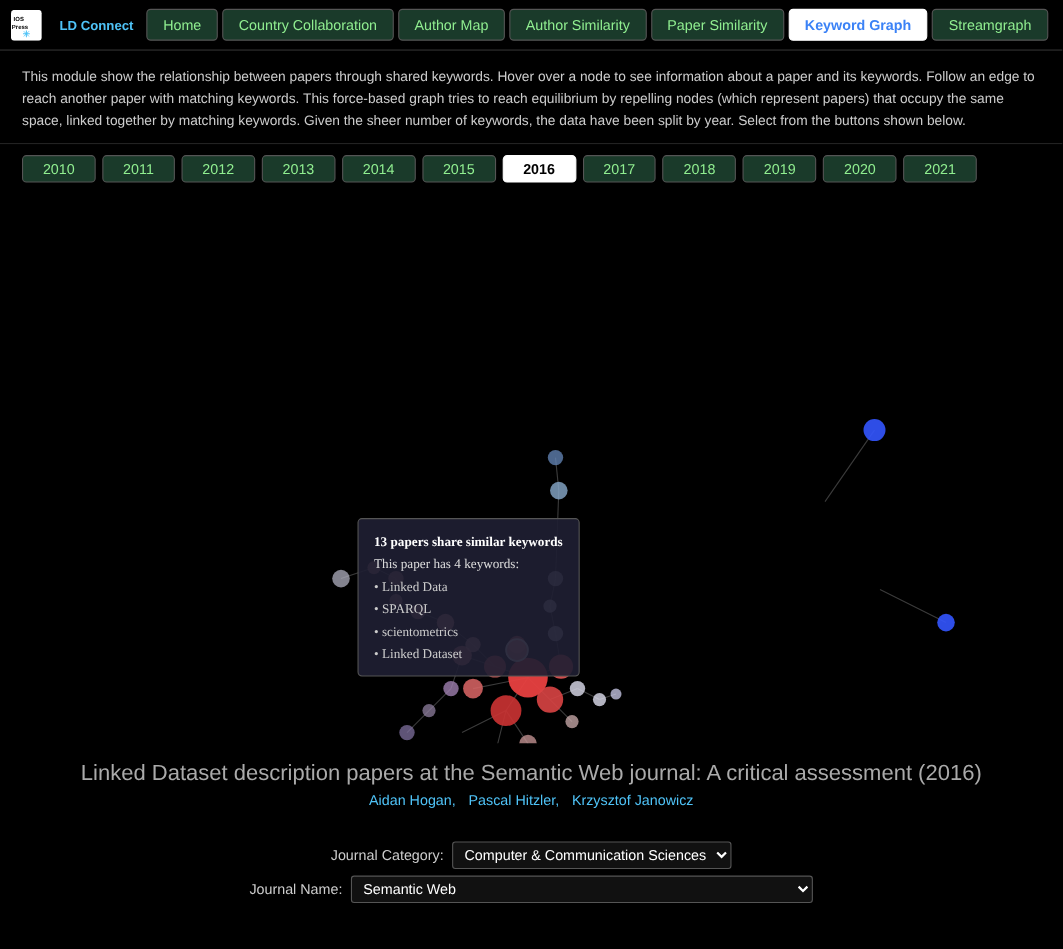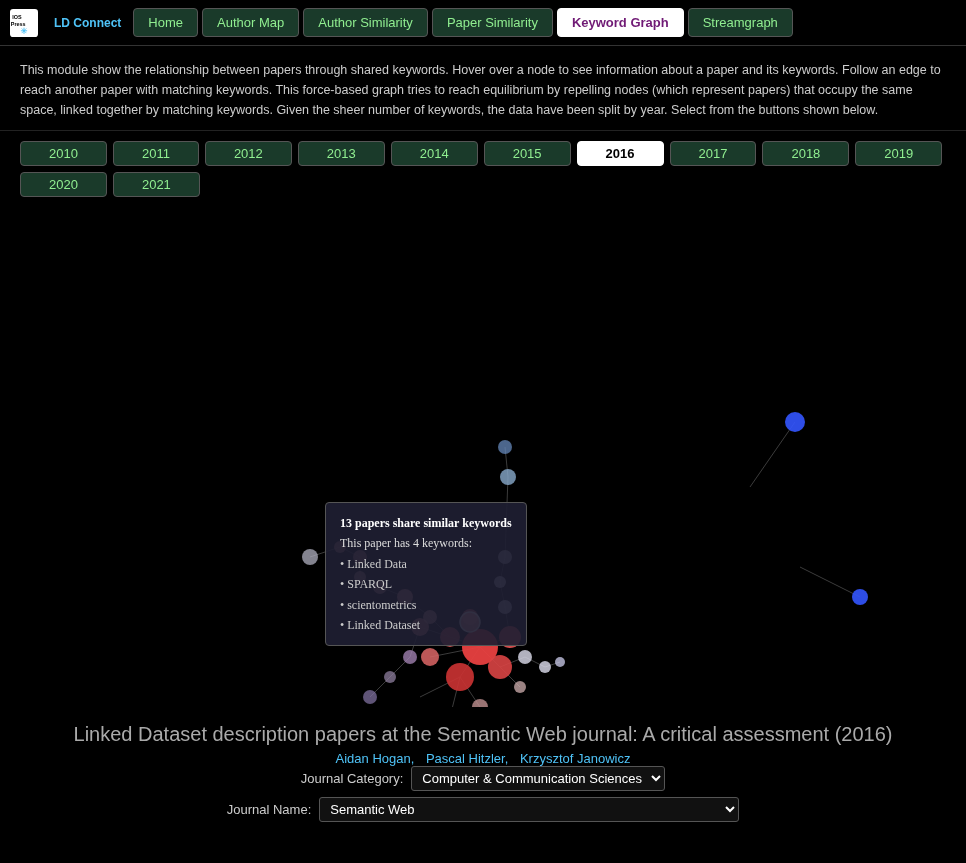--- a/index.html
+++ b/index.html
@@ -46,21 +46,21 @@
       border: 1px solid #555;
       border-radius: 4px;
       background: #1a3a2a;
       color: #90ee90;
       cursor: pointer;
       font-size: 13px;
       white-space: nowrap;
     }
     .nav-btn.active {
       background: #fff;
-      color: #701a75;
+      color: #3b82f6;
       border-color: #fff;
       font-weight: bold;
     }
 
     
     .info-box {
       padding: 14px 20px 10px 20px;
       font-size: 12.5px;
       line-height: 1.6;
       color: #ccc;
@@ -68,21 +68,21 @@
     }
 
     
     .year-bar {
       display: flex;
       gap: 6px;
       padding: 10px 20px;
       flex-wrap: wrap;
     }
     .year-btn {
-      padding: 4px 28px;
+      padding: 4px 18px;
       border: 1px solid #555;
       border-radius: 4px;
       background: #1a3a2a;
       color: #90ee90;
       cursor: pointer;
       font-size: 13px;
     }
     .year-btn.active {
       background: #fff;
       color: #000;
@@ -123,21 +123,21 @@
       text-align: center;
     }
     .paper-title {
       font-size: 20px;
       color: #aaa;
       margin-bottom: 5px;
     }
     .paper-authors {
       color: #4fc3f7;
       font-size: 13px;
-      margin-bottom: 0;
+      margin-bottom: 30px;
     }
     .paper-authors span { margin: 0 4px; }
     .form-row {
       display: flex;
       align-items: center;
       justify-content: center;
       gap: 8px;
       margin-bottom: 6px;
     }
     .form-label {
@@ -178,20 +178,21 @@
         <line x1="-4" y1="0" x2="4" y2="0" stroke="#4fc3f7" stroke-width="1.2"></line>
         <line x1="-3" y1="-3" x2="3" y2="3" stroke="#4fc3f7" stroke-width="1"></line>
         <line x1="3" y1="-3" x2="-3" y2="3" stroke="#4fc3f7" stroke-width="1"></line>
       </g>
     </svg>
     <span class="logo-ld">LD Connect</span>
   </div>
 
   <nav class="nav">
     <button class="nav-btn">Home</button>
+    <button class="nav-btn">Country Collaboration</button>
     <button class="nav-btn">Author Map</button>
     <button class="nav-btn">Author Similarity</button>
     <button class="nav-btn">Paper Similarity</button>
     <button class="nav-btn active">Keyword Graph</button>
     <button class="nav-btn">Streamgraph</button>
   </nav>
 </div>
 
 <div class="info-box">
   <span>This module show the relationship between papers through shared keywords. Hover over a node to see information about a paper and its keywords. Follow an edge to reach another paper with matching keywords. This force-based graph tries to reach equilibrium by repelling nodes (which represent papers) that occupy the same space, linked together by matching keywords. Given the sheer number of keywords, the data have been split by year. Select from the buttons shown below.</span>

